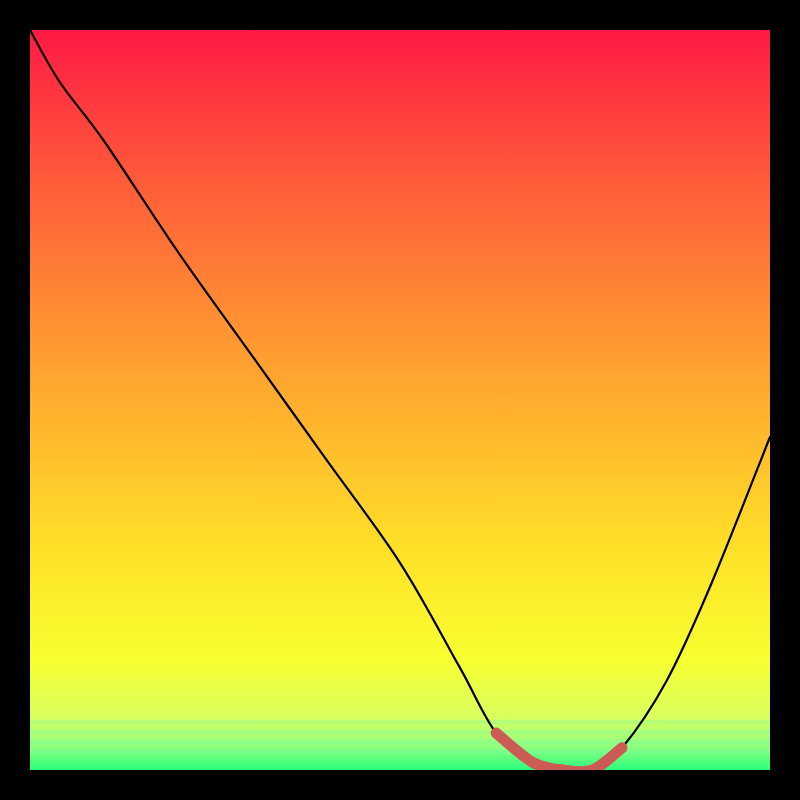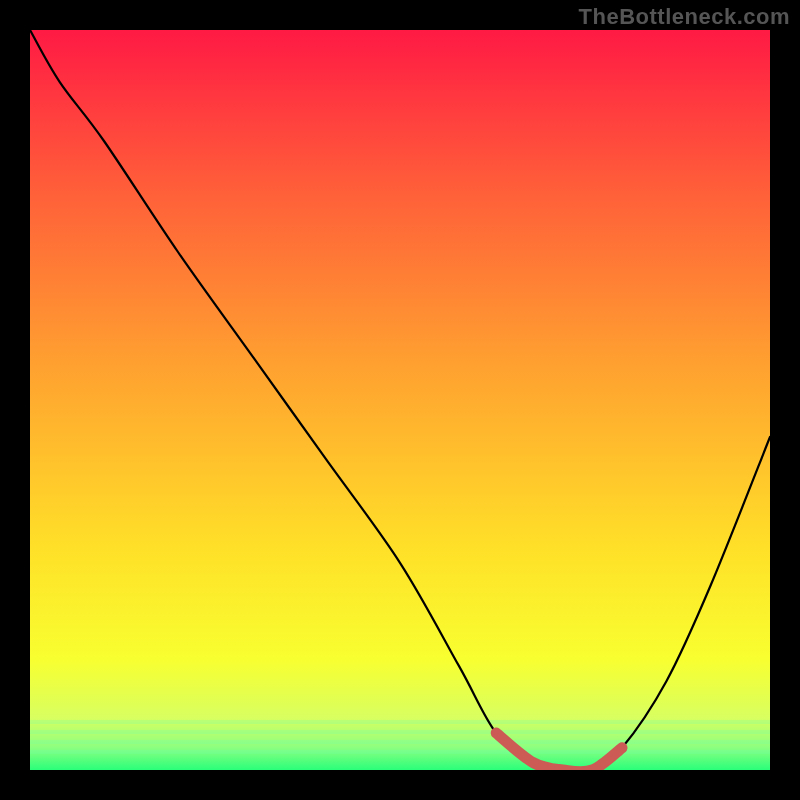--- a/index.html
+++ b/index.html
@@ -51,21 +51,20 @@
   .highlight {
     fill: none;
     stroke-width: 11;
     stroke-linecap: round;
   }
 </style>
 </head>
 <body>
 <div class="frame">
 
-  <div class="watermark">TheBottleneck.com</div>
 
   <div class="plot-wrap">
     <svg class="plot" viewBox="0 0 740 740" preserveAspectRatio="none">
       <defs>
         <linearGradient id="bgGrad" x1="0" y1="0" x2="0" y2="1">
           <stop id="g0" offset="0%" stop-color="#ff1a44"></stop>
           <stop id="g1" offset="20%" stop-color="#ff5a3a"></stop>
           <stop id="g2" offset="45%" stop-color="#ffa030"></stop>
           <stop id="g3" offset="70%" stop-color="#ffe028"></stop>
           <stop id="g4" offset="85%" stop-color="#f8ff30"></stop>

